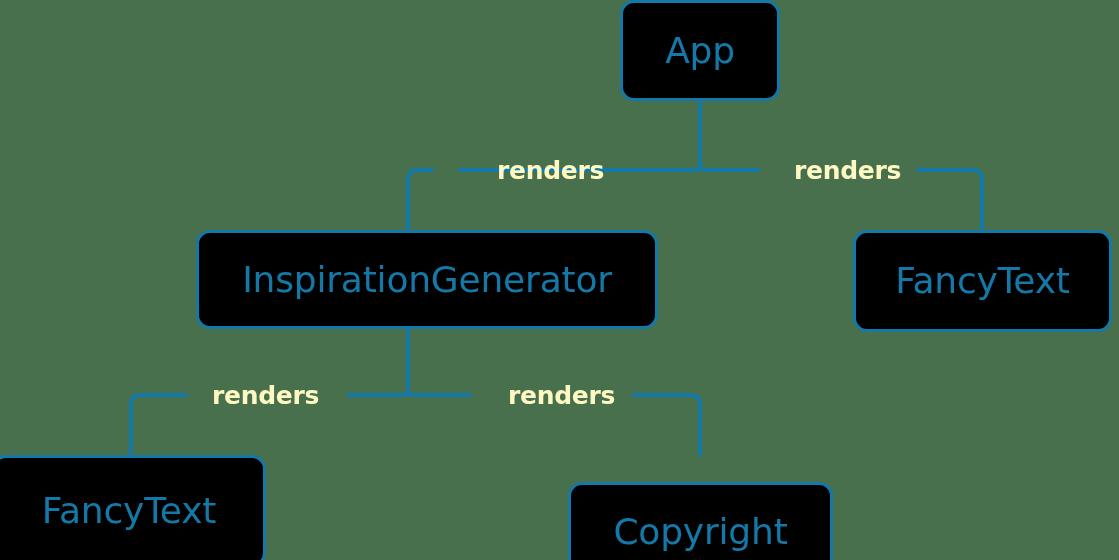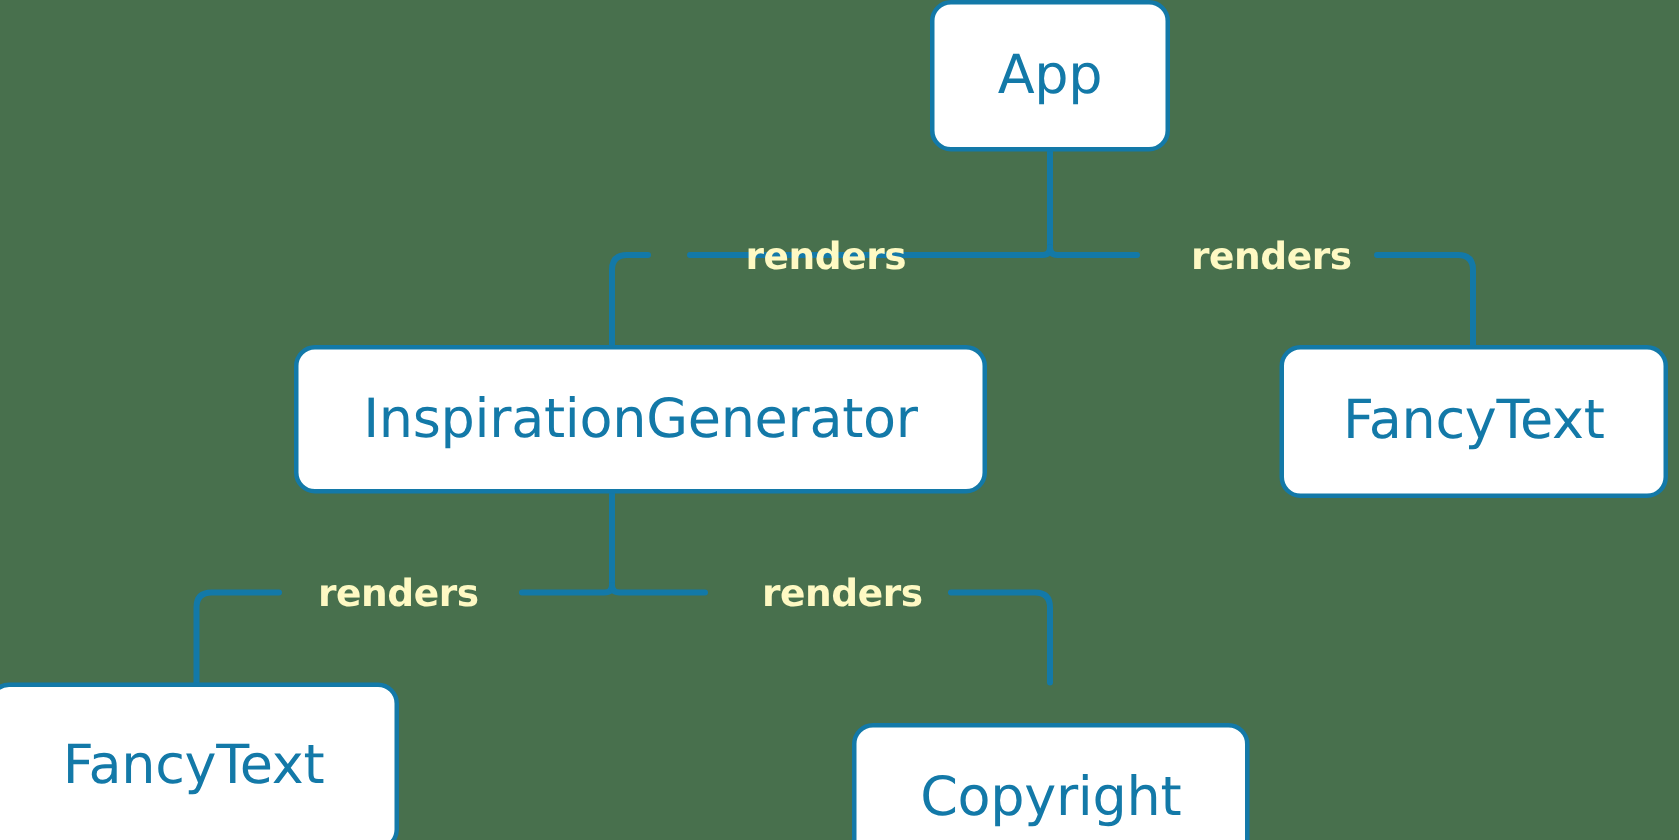--- a/index.html
+++ b/index.html
@@ -21,21 +21,21 @@
   }
   #wires {
     position: absolute;
     left: 0;
     top: 0;
     width: 1119px;
     height: 560px;
   }
   .node {
     position: absolute;
-    background: #ffffff;
+    background: #000000;
     border: 3px solid #1379a8;
     border-radius: 14px;
     box-sizing: border-box;
     display: flex;
     align-items: center;
     justify-content: center;
     color: #1379a8;
     font-size: 36px;
     font-weight: 400;
     letter-spacing: -0.2px;

